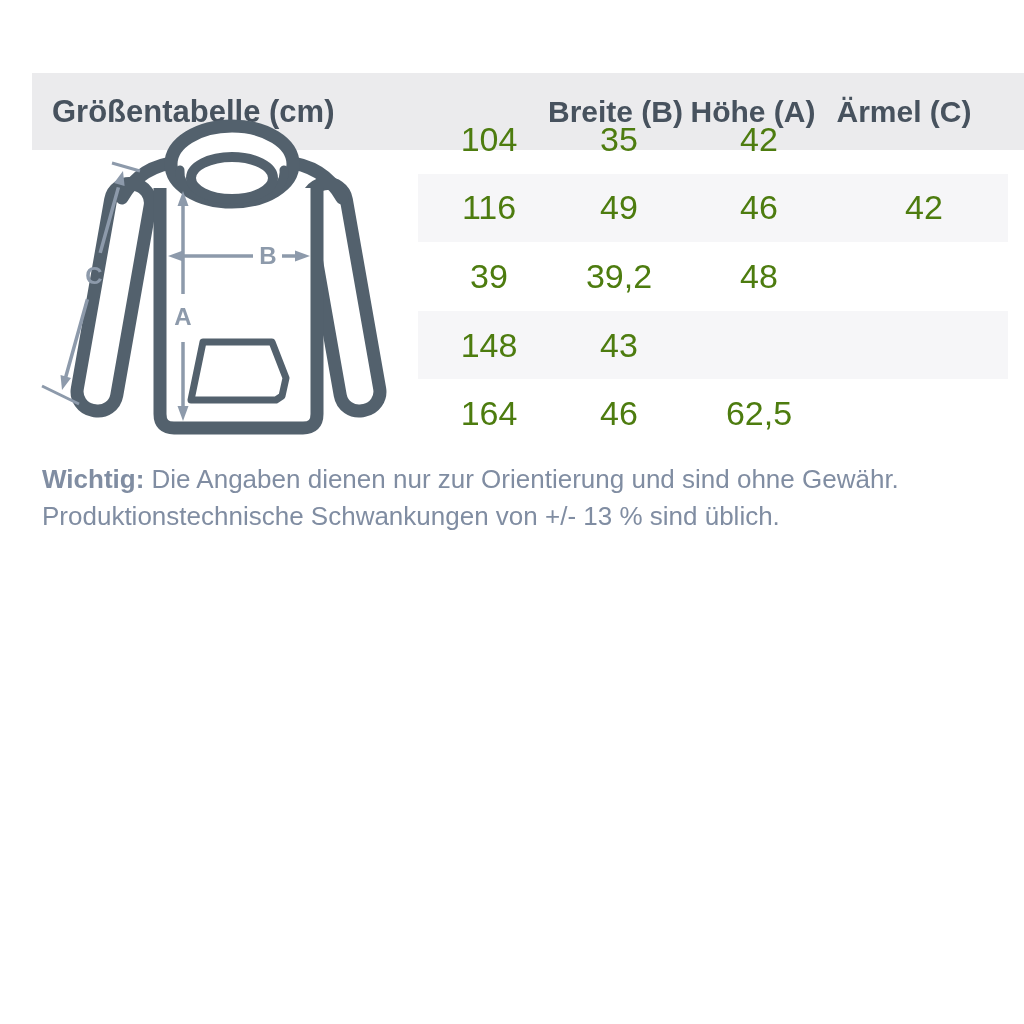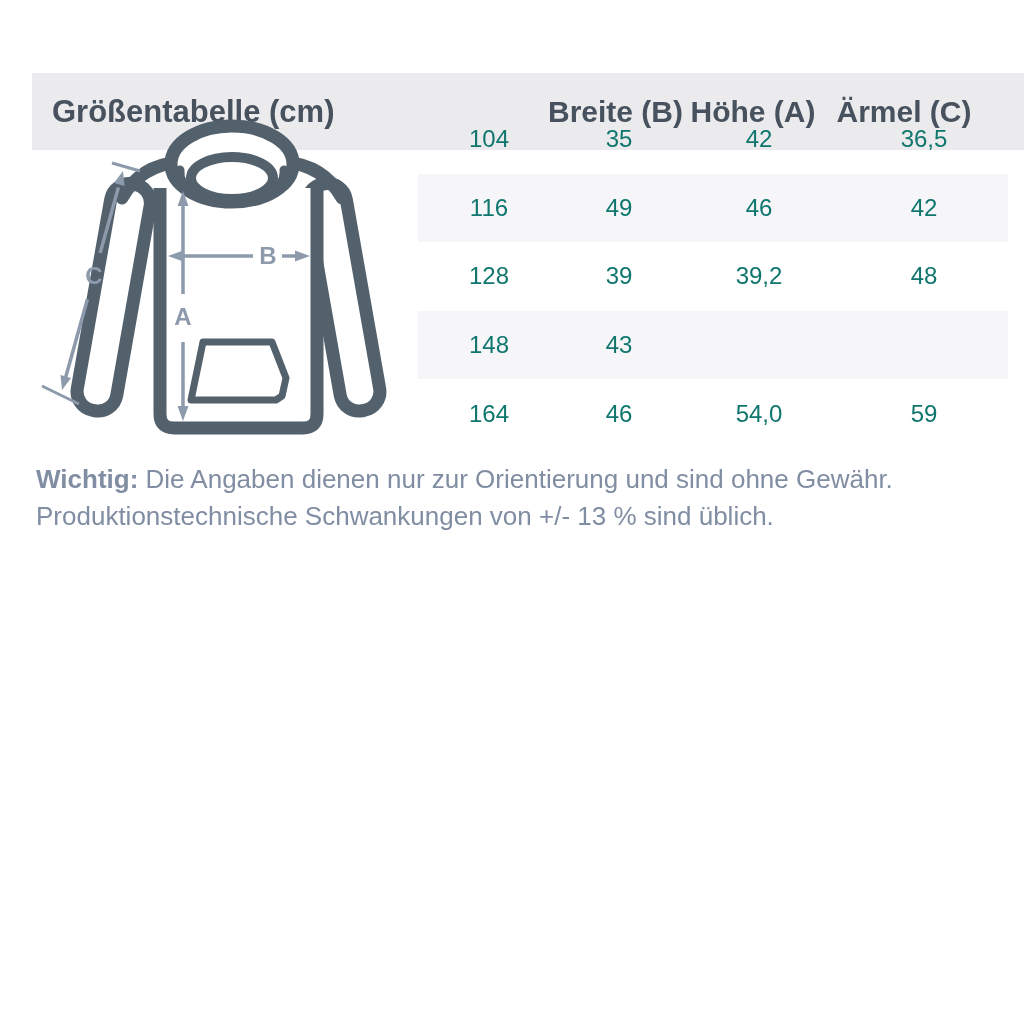--- a/index.html
+++ b/index.html
@@ -23,35 +23,35 @@
   .c-breite{transform:translateX(-12px);}
   .c-hoehe{transform:translateX(-6px);}
   .c-aermel{transform:translateX(-20px);}
   
   .rows{position:absolute;left:418px;top:105px;width:590px;}
   .trow{
     display:grid;grid-template-columns:142px 118px 162px 168px;
     height:68.6px;align-items:center;
   }
   .trow.striped{background:#f6f6f8;}
-  .cell{font-size:24px;color:#0f766e;text-align:center;white-space:nowrap;}
+  .cell{font-size:34px;color:#4d7c0f;text-align:center;white-space:nowrap;}
   
   .hoodie-svg{position:absolute;left:40px;top:118px;}
   .garment{fill:#ffffff;stroke:#53616d;stroke-width:13;stroke-linejoin:round;}
   .garment-line{fill:none;stroke:#53616d;stroke-width:13;stroke-linecap:round;}
   .garment-thin{fill:none;stroke:#53616d;stroke-width:9;stroke-linecap:round;}
   .pocket{fill:#ffffff;stroke:#53616d;stroke-width:7;stroke-linejoin:round;}
   .mline{fill:none;stroke:#8d9aab;stroke-width:3.5;}
   .mtick{fill:none;stroke:#8d9aab;stroke-width:3;}
   .mhead{fill:#8d9aab;stroke:none;}
   .mlabel{fill:#8d9aab;font-size:24px;font-weight:700;text-anchor:middle;
           font-family:"Liberation Sans","DejaVu Sans",sans-serif;}
   
   .note{
-    position:absolute;left:36px;top:461px;width:940px;margin:0;
+    position:absolute;left:42px;top:461px;width:940px;margin:0;
     font-size:26px;line-height:37px;color:#808da2;
   }
   .note-line{display:block;}
   .note b{font-weight:700;color:#808da2;}
 </style>
 </head>
 <body>
 
 <div class="stage">
 
@@ -95,43 +95,40 @@
     <path class="mhead" d="M 22 272 L 31 260 L 20.5 257 Z"></path>
     <path class="mtick" d="M 2 268 L 39 286"></path>
     <text class="mlabel" x="54" y="166">C</text>
   </svg>
 
   <div class="rows">
     <div class="trow">
       <div class="cell">104</div>
       <div class="cell">35</div>
       <div class="cell">42</div>
-      <div class="cell">36,5</div>
     </div>
     <div class="trow striped">
       <div class="cell">116</div>
       <div class="cell">49</div>
       <div class="cell">46</div>
       <div class="cell">42</div>
     </div>
     <div class="trow">
-      <div class="cell">128</div>
       <div class="cell">39</div>
       <div class="cell">39,2</div>
       <div class="cell">48</div>
     </div>
     <div class="trow striped">
       <div class="cell">148</div>
       <div class="cell">43</div>
     </div>
     <div class="trow">
       <div class="cell">164</div>
       <div class="cell">46</div>
-      <div class="cell">54,0</div>
-      <div class="cell">59</div>
+      <div class="cell">62,5</div>
     </div>
   </div>
 
   <p class="note">
     <span class="note-line"><b>Wichtig:</b> <span>Die Angaben dienen nur zur Orientierung und sind ohne Gewähr.</span></span>
     <span class="note-line">Produktionstechnische Schwankungen von +/- 13 % sind üblich.</span>
   </p>
 
 </div>
 

